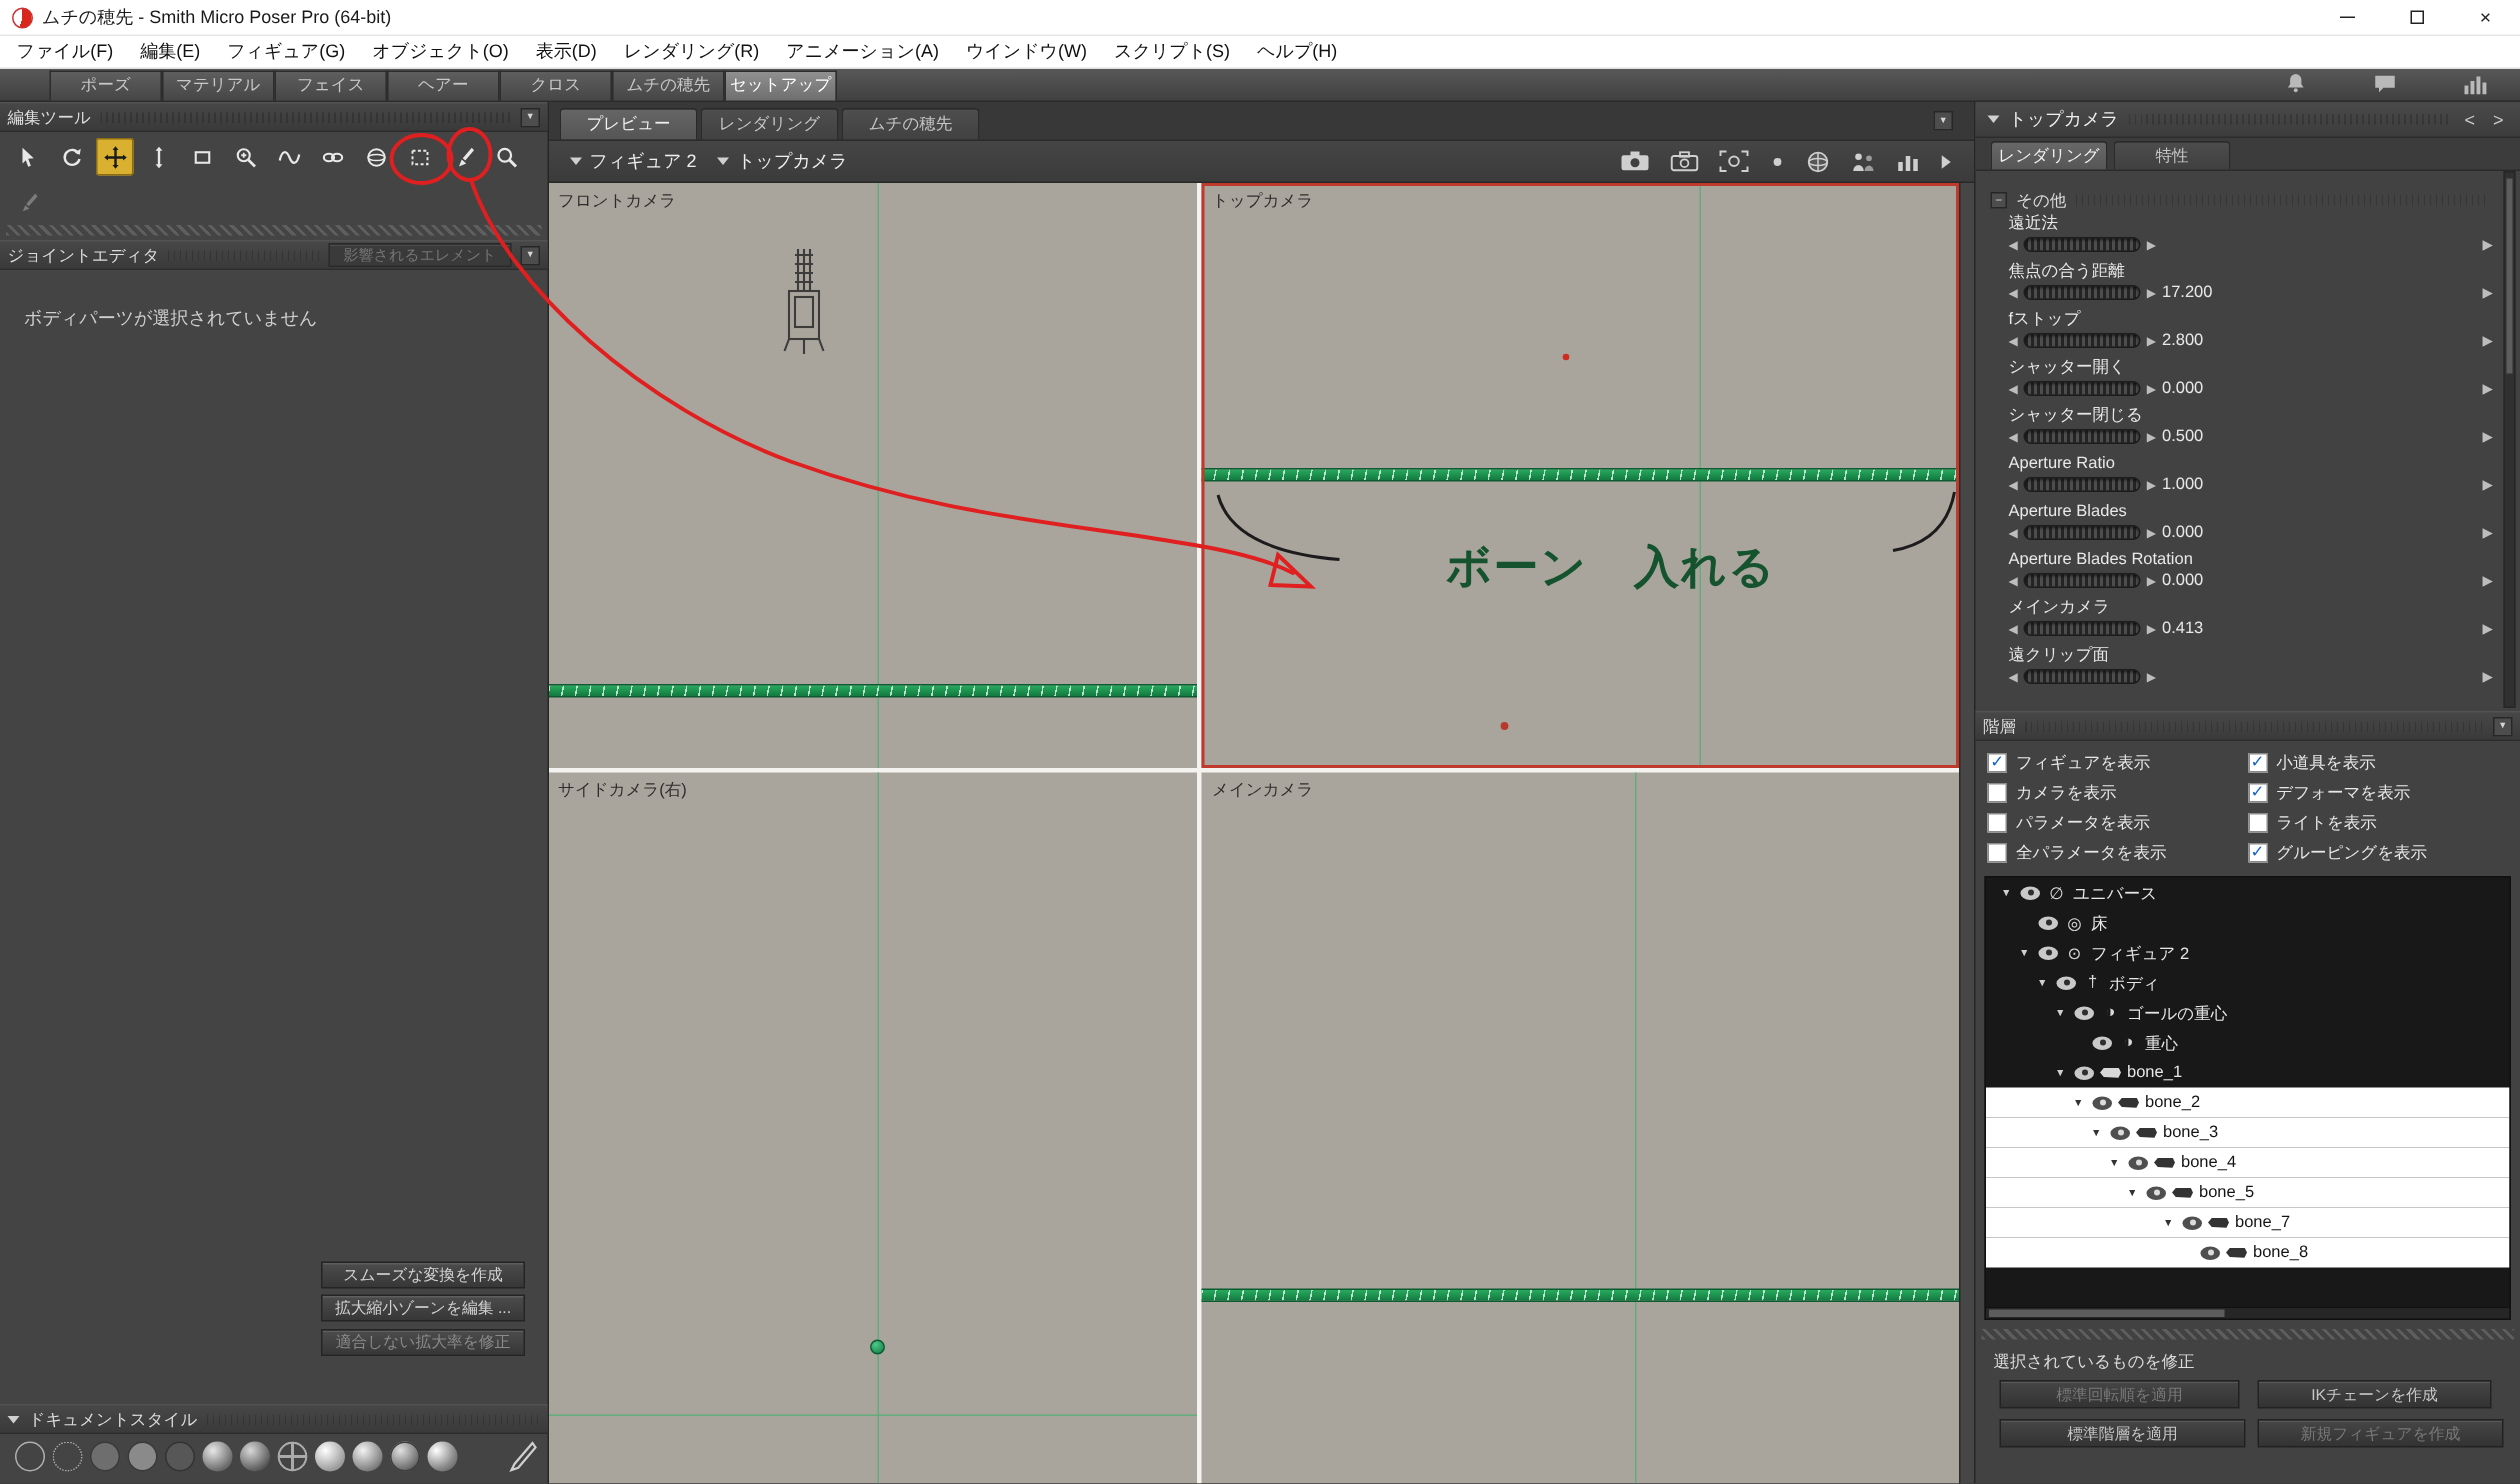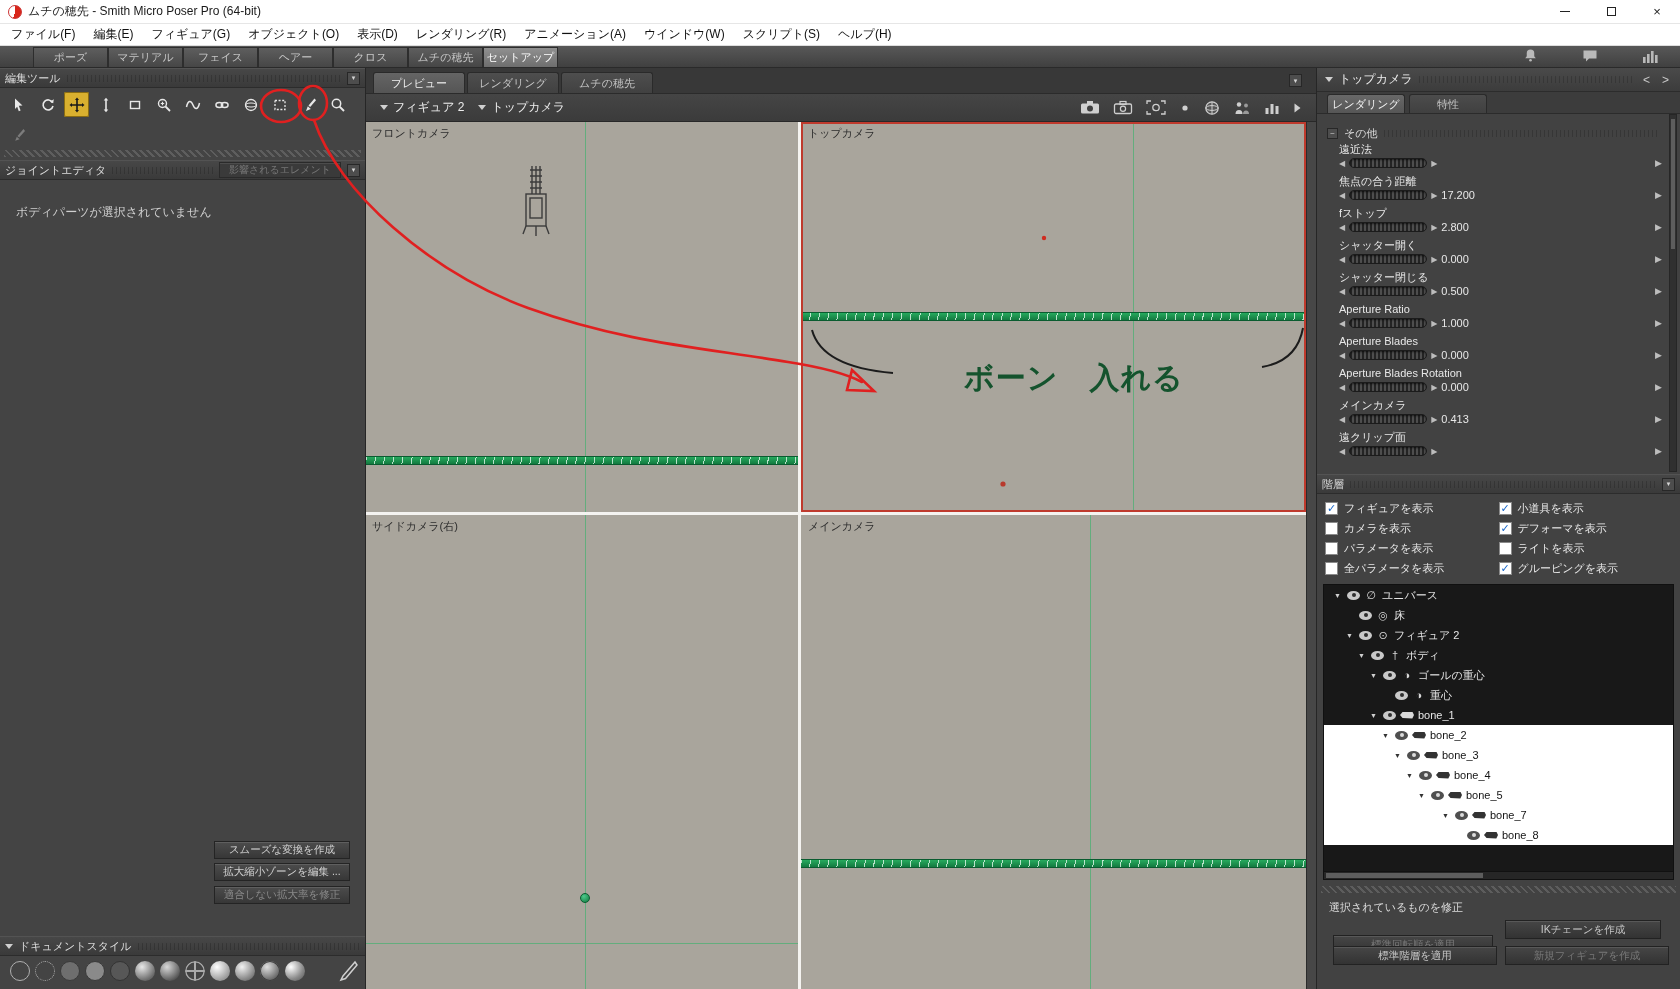--- a/index.html
+++ b/index.html
@@ -134,21 +134,21 @@
   .tico{width:14px;text-align:center;font-size:11px;color:#d8d8d8;flex:none;}
   .trow.on .tico{color:#2a2a2a;}
   .tico.bone{height:7px;background:#d8d8d8;clip-path:polygon(0 50%,18% 8%,88% 0,100% 50%,88% 100%,18% 92%);}
   .trow.on .tico.bone{background:#333;}
   .hsb{position:absolute;left:0;right:0;bottom:0;height:8px;background:#262626;border-top:1px solid #111;}
   .hsb .thumb{position:absolute;left:2px;top:1px;width:45%;height:5px;background:#5d5d5d;}
   .rpanel .hatch2{top:818px;}
   .modlabel{position:absolute;top:832px;left:12px;font-size:11px;color:#dcdcdc;}
   .abtn{position:absolute;height:19px;background:linear-gradient(#464646,#333);border:1px solid #222;box-shadow:inset 0 1px 0 #585858;color:#787878;font-size:10.5px;font-family:inherit;display:flex;align-items:center;justify-content:center;white-space:nowrap;}
   .abtn.on{color:#c6c6c6;}
-  .a1{top:852px;left:16px;width:160px;margin-top:15px;}
+  .a1{top:852px;left:16px;width:160px;}
   .a2{top:852px;left:188px;width:156px;}
   .a3{top:878px;left:16px;width:164px;}
   .a4{top:878px;left:188px;width:164px;}
 
   
   #annot{position:absolute;left:0;top:0;z-index:60;pointer-events:none;}
 </style>
 </head>
 <body>
 

